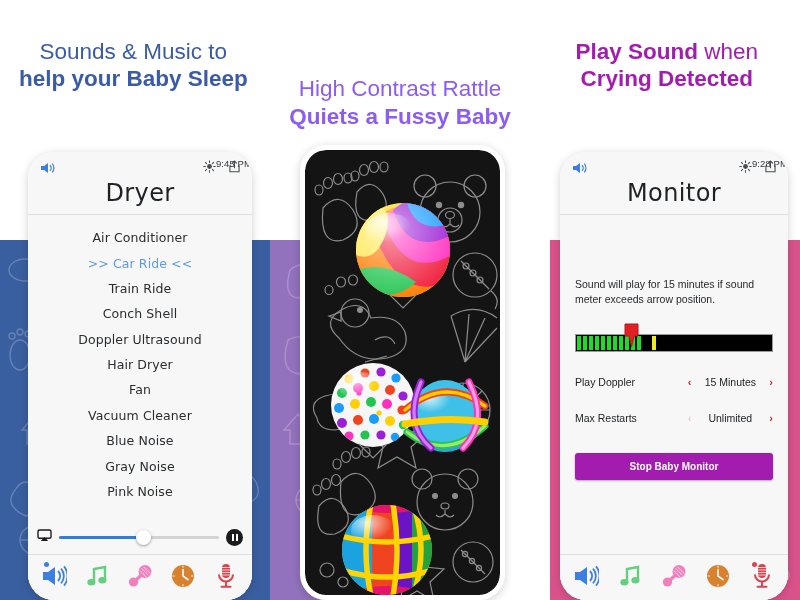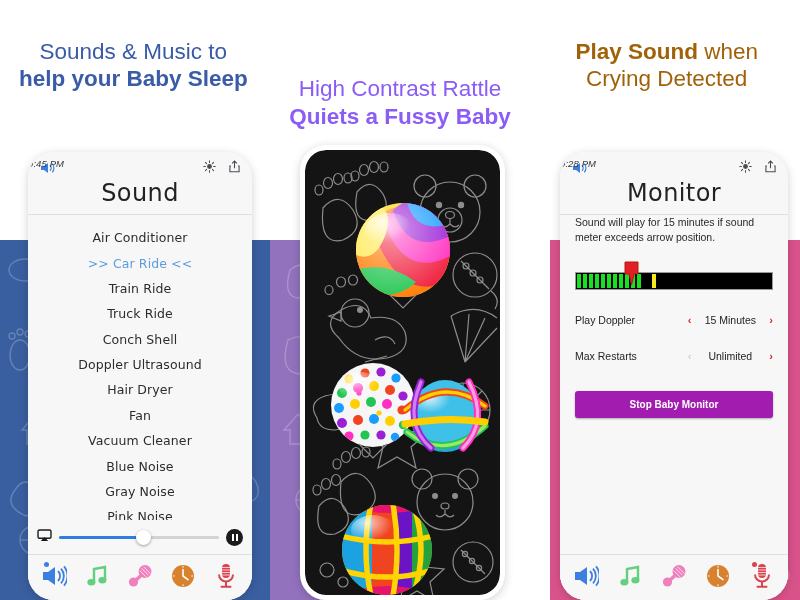--- a/index.html
+++ b/index.html
@@ -40,24 +40,24 @@
     display: flex; flex-direction: column;
     align-items: center; justify-content: center;
     text-align: center;
     line-height: 1.22;
     padding: 0 6px;
   }
   .headline .l1 { font-size: 22.5px; font-weight: 400; }
   .headline .l2 { font-size: 22.5px; font-weight: 700; }
   .hl-blue   { color: #3a5ba8; }
   .hl-purple { color: #8b5cf6; justify-content: flex-end; }
-  .hl-pink   { color: #a16207; }
+  .hl-pink   { color: #a21caf; }
   .hl-pink .l1 { font-weight: 700; }
   .hl-pink .l1 .soft { font-weight: 400; }
-  .hl-pink .l2 { font-weight: 400; }
+  .hl-pink .l2 { font-weight: 700; }
 
   
   .phone {
     position: absolute;
     z-index: 10;
     background: #ffffff;
     border-radius: 26px;
     box-shadow: 0 2px 10px rgba(0,0,0,.18);
     overflow: hidden;
   }
@@ -74,22 +74,22 @@
 
   
   .statusbar {
     height: 26px; flex: 0 0 26px;
     display: flex; align-items: center;
     padding: 6px 12px 0 12px;
     position: relative;
   }
   .sb-time {
     position: absolute; left: 0; right: 0; top: 6px;
-    text-align: left;
-    font-size: 9.5px; color: #33373c; letter-spacing: .1px; font-style: italic;
+    text-align: right;
+    font-size: 9.5px; color: #33373c; letter-spacing: .1px;
   }
   .sb-left  { margin-right: auto; display:flex; align-items:center; }
   .sb-right { margin-left: auto; display:flex; align-items:center; gap: 13px; }
 
   
   .navtitle {
     flex: 0 0 auto;
     text-align: center;
     font-family: "DejaVu Sans", sans-serif;
     font-size: 24px;
@@ -166,20 +166,21 @@
   }
   .tabitem { position: relative; width: 34px; height: 34px;
              display:flex; align-items:center; justify-content:center; }
   .tabdot { position: absolute; top: 1px; left: 7px;
             width: 5px; height: 5px; border-radius: 50%; background: #2f7de1; }
 
   
   .monitor-body { flex: 1 1 auto; padding: 0 15px; position: relative; }
   .monitor-desc {
     font-size: 10.5px; color: #26292c; line-height: 1.45;
+    margin-top: 62px;
   }
   .meter {
     margin-top: 27px;
     height: 18px;
     background: #000;
     border: 1px solid #9a9a9a;
     position: relative;
     display: flex;
     padding: 1px;
   }
@@ -329,27 +330,26 @@
         <span>
           <svg width="11" height="13" viewBox="0 0 12 14">
               <path d="M6 1.2v7.6" stroke="#4a4d52" stroke-width="1.2" fill="none"></path>
               <path d="M3.4 3.6L6 1l2.6 2.6" stroke="#4a4d52" stroke-width="1.2" fill="none"></path>
               <path d="M2.2 6.4H1v6.4h10V6.4H9.8" stroke="#4a4d52" stroke-width="1.2" fill="none"></path>
             </svg>
         </span>
       </div>
     </div>
 
-    <div class="navtitle">Sound</div>
+    <div class="navtitle">Dryer</div>
 
     <div class="soundlist" id="sound-list">
         <div class="sound-item">Air Conditioner</div>
         <div class="sound-item selected">&gt;&gt; Car Ride &lt;&lt;</div>
         <div class="sound-item">Train Ride</div>
-        <div class="sound-item">Truck Ride</div>
         <div class="sound-item">Conch Shell</div>
         <div class="sound-item">Doppler Ultrasound</div>
         <div class="sound-item">Hair Dryer</div>
         <div class="sound-item">Fan</div>
         <div class="sound-item">Vacuum Cleaner</div>
         <div class="sound-item">Blue Noise</div>
         <div class="sound-item">Gray Noise</div>
         <div class="sound-item">Pink Noise</div>
       </div>
 

